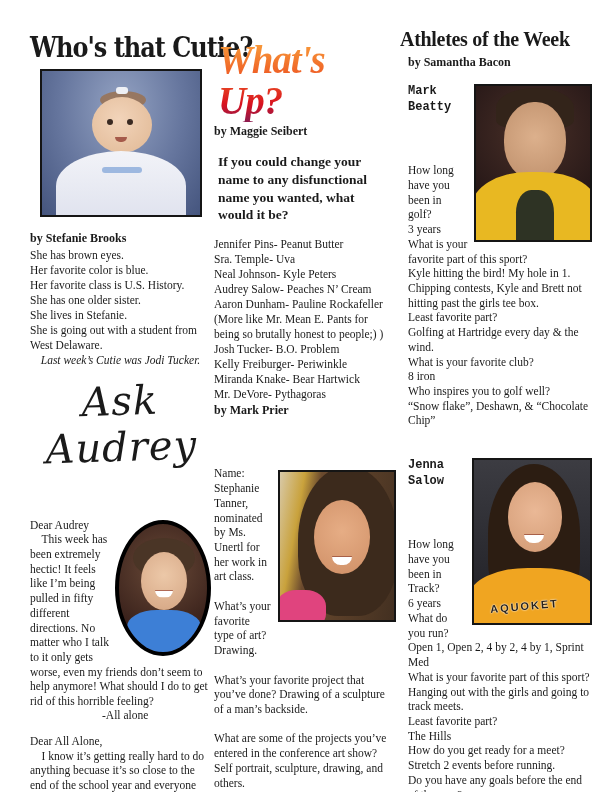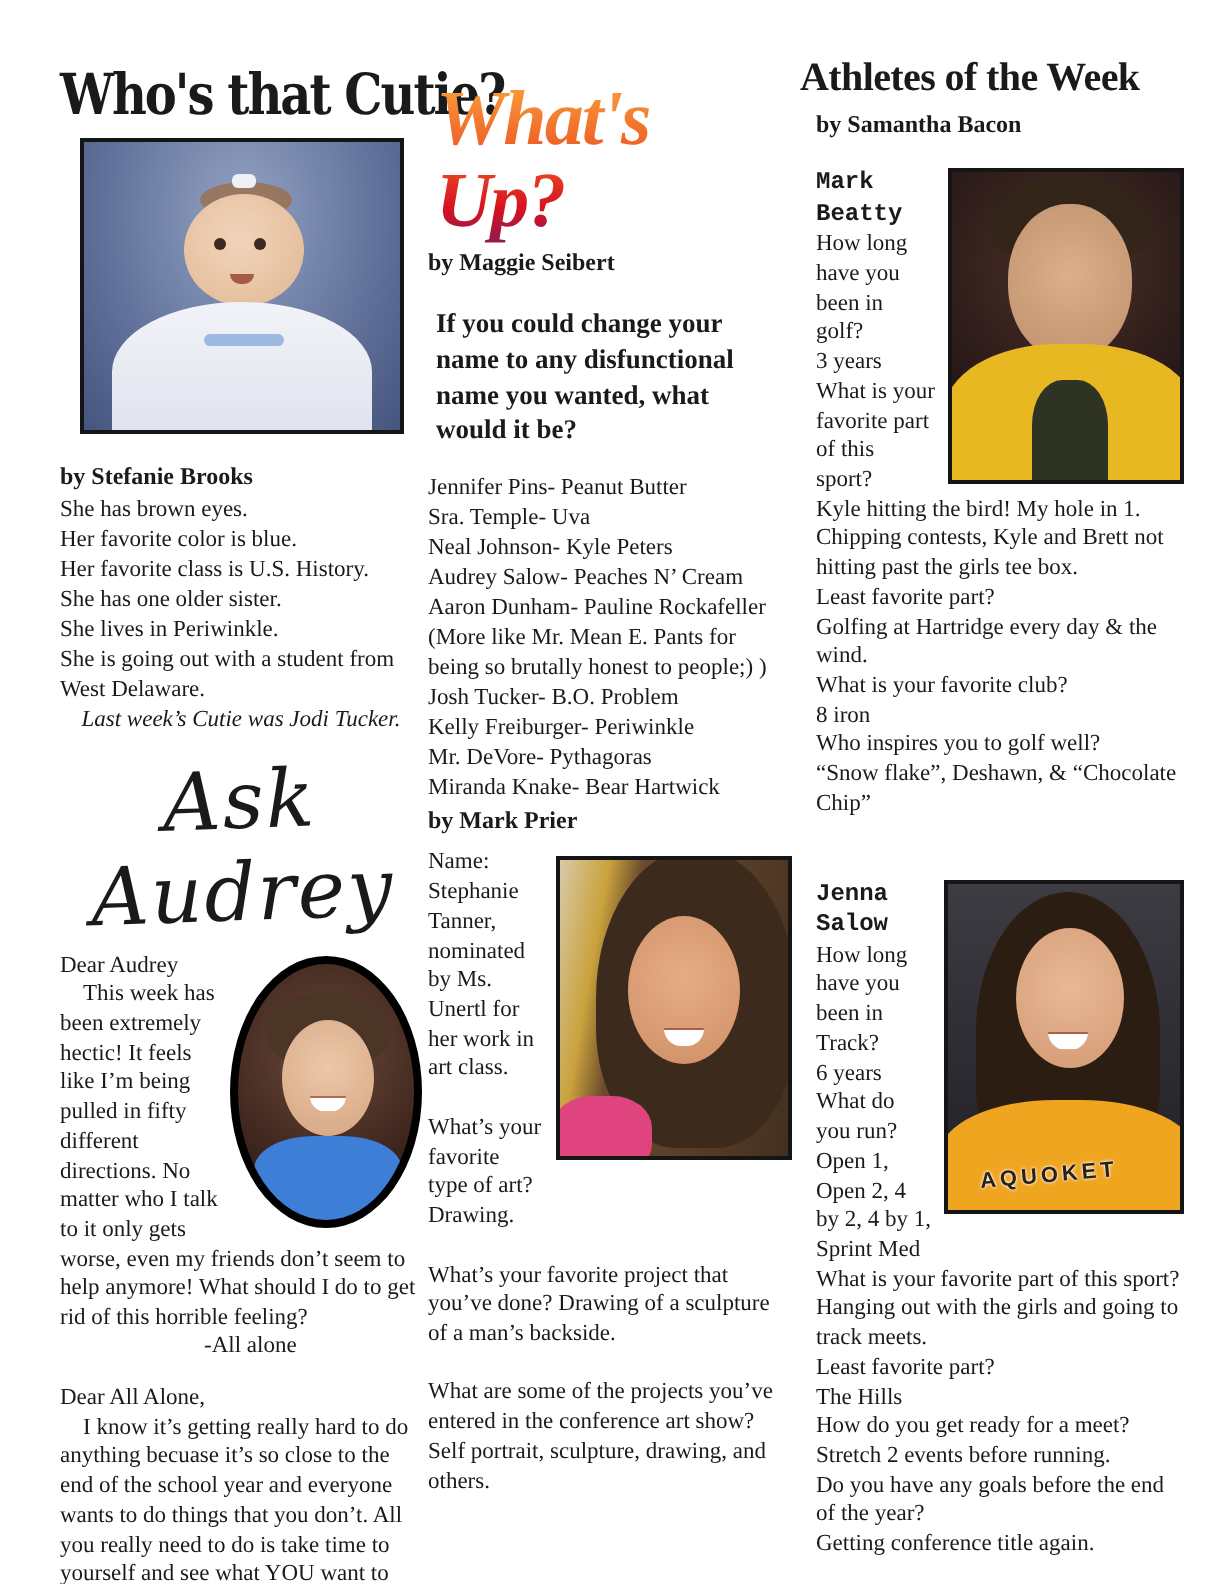--- a/index.html
+++ b/index.html
@@ -6,21 +6,21 @@
   .page{
     position:relative;width:612px;height:792px;margin:0 auto;
     background:#ffffff;overflow:hidden;
     font-family:"Liberation Serif",serif;color:#1a1a1a;
   }
   .col{position:absolute;top:0;}
   .col1{left:30px;top:30px;width:181px;}
   .col2{left:214px;top:40px;width:182px;}
   .col3{left:400px;top:28px;width:192px;}
 
-  .body-text{font-size:11.5px;line-height:1.28;white-space:pre-line;}
+  .body-text{font-size:11.5px;line-height:1.28;white-space:pre-line;margin-top:48px;}
   .byline{font-weight:bold;font-size:12px;margin:2px 0 2px 0;}
 
   
   .cutie-headline{
     font-family:"DejaVu Serif",serif;font-weight:bold;font-size:24px;
     letter-spacing:-1px;transform:scaleY(1.18);transform-origin:top center;
     text-align:center;white-space:nowrap;
   }
   .photo-frame{border:2px solid #151515;overflow:hidden;position:relative;box-sizing:border-box;}
   .baby-photo{width:162px;height:148px;margin:10px 0 14px 10px;
@@ -118,21 +118,21 @@
       <div class="baby-dress"></div>
       <div class="baby-ribbon"></div>
     </div>
 
     <div class="byline">by Stefanie Brooks</div>
     <div>
         <div class="fact-line">She has brown eyes.</div>
         <div class="fact-line">Her favorite color is blue.</div>
         <div class="fact-line">Her favorite class is U.S. History.</div>
         <div class="fact-line">She has one older sister.</div>
-        <div class="fact-line">She lives in Periwinkle.</div>
+        <div class="fact-line">She lives in Stefanie.</div>
         <div class="fact-line">She is going out with a student from West Delaware.</div>
       </div>
     <div class="cutie-footer">Last week’s Cutie was Jodi Tucker.</div>
 
     <div class="ask-headline">Ask Audrey</div>
 
     <div class="letter-block">
       <div class="oval-photo">
         <div class="aud-hair"></div>
         <div class="aud-face"></div>
@@ -156,22 +156,22 @@
     <div class="wu-question">If you could change your name to any disfunctional name you wanted, what would it be?</div>
     <div class="wu-answers">
         <div class="fact-line">Jennifer Pins- Peanut Butter</div>
         <div class="fact-line">Sra. Temple- Uva</div>
         <div class="fact-line">Neal Johnson- Kyle Peters</div>
         <div class="fact-line">Audrey Salow- Peaches N’ Cream</div>
         <div class="fact-line">Aaron Dunham- Pauline Rockafeller</div>
         <div class="fact-line">(More like Mr. Mean E. Pants for being so brutally honest to people;) )</div>
         <div class="fact-line">Josh Tucker- B.O. Problem</div>
         <div class="fact-line">Kelly Freiburger- Periwinkle</div>
+        <div class="fact-line">Miranda Knake- Bear Hartwick</div>
         <div class="fact-line">Mr. DeVore- Pythagoras</div>
-        <div class="fact-line">Miranda Knake- Bear Hartwick</div>
       </div>
 
     <div class="byline">by Mark Prier</div>
 
     <div class="artist-body">
       <div class="photo-frame artist-photo">
         <div class="steph-hair"></div>
         <div class="steph-face"></div>
         <div class="steph-smile"></div>
         <div class="steph-top"></div>

